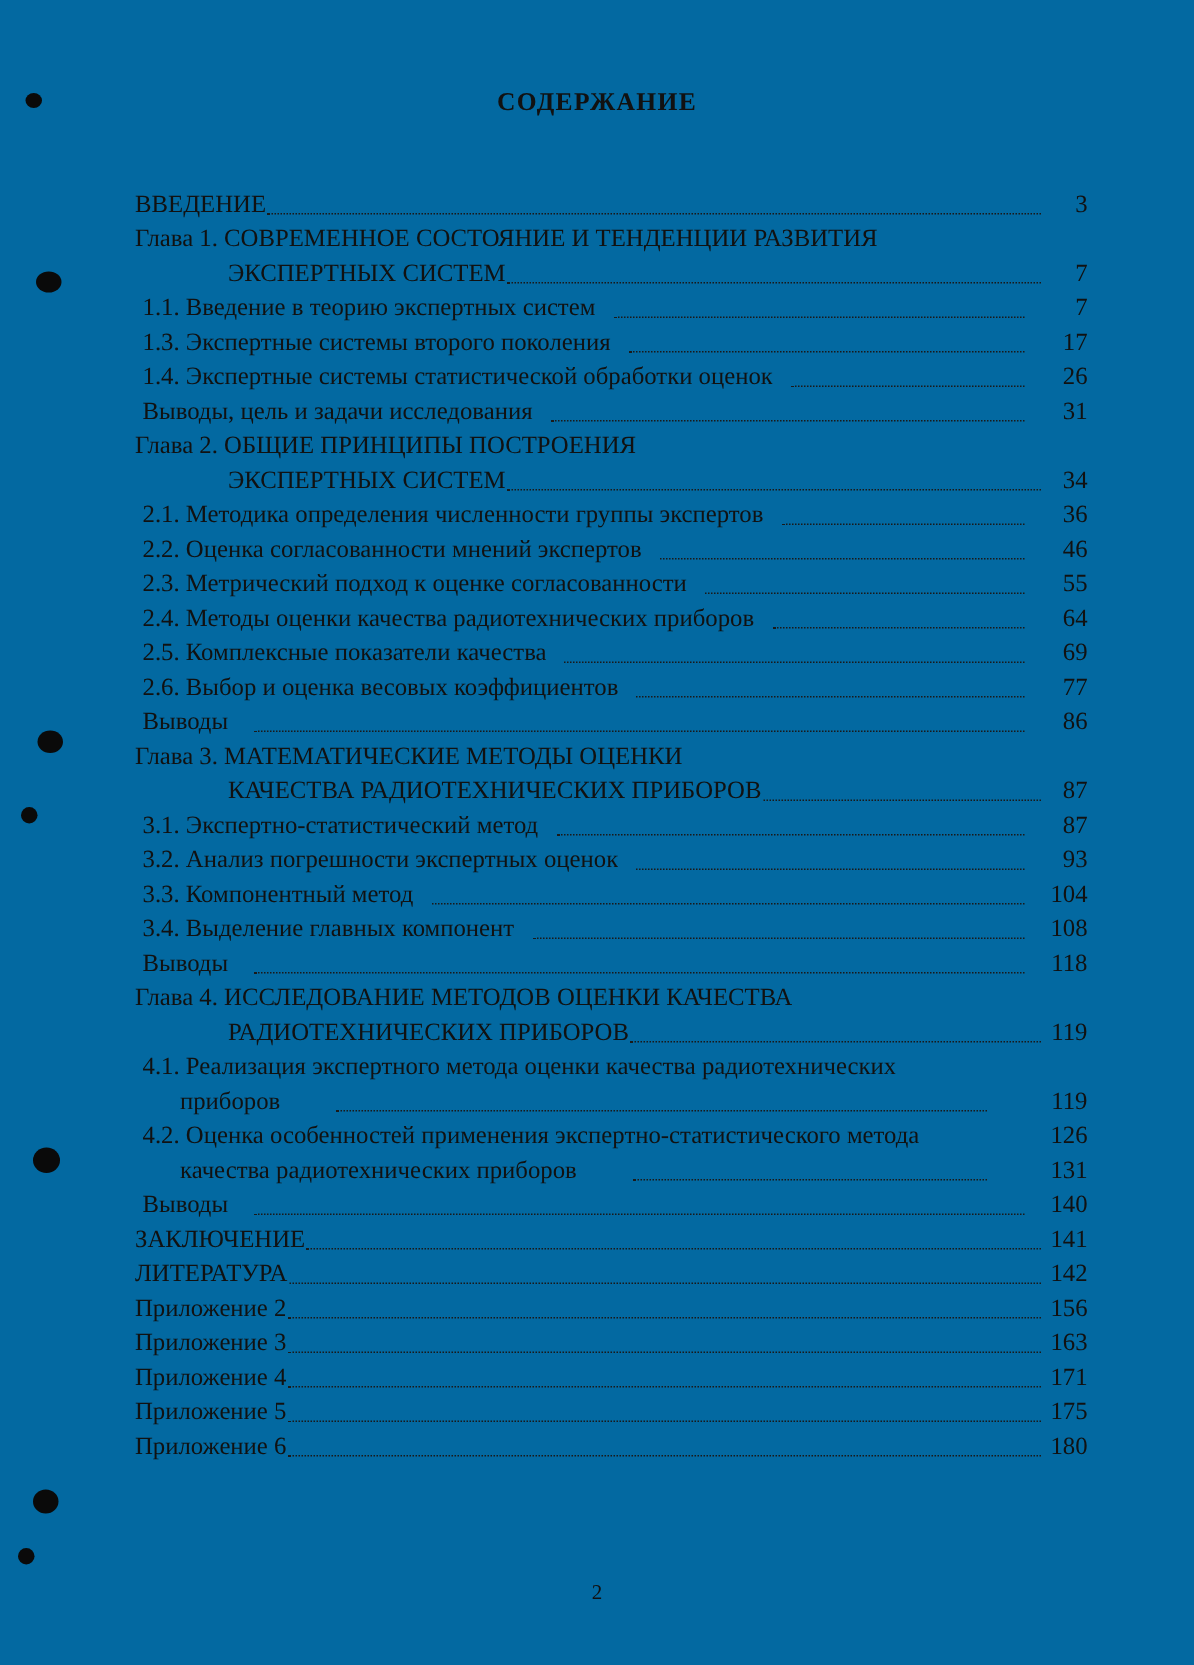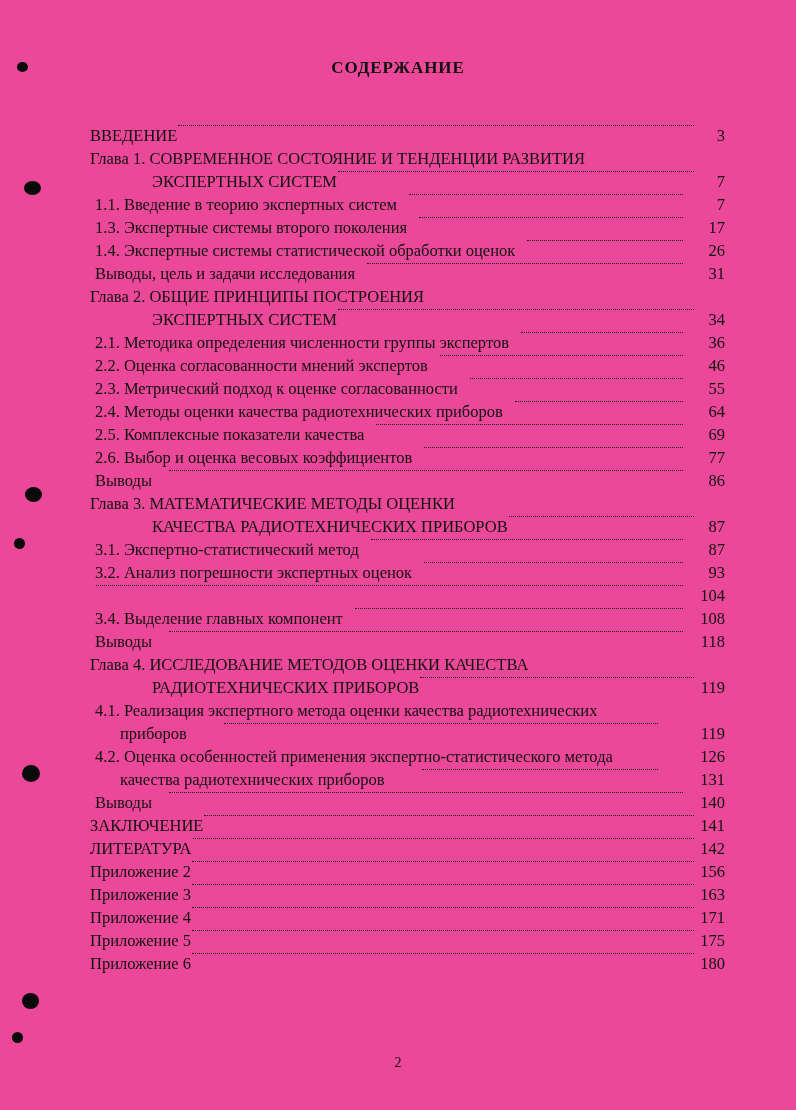--- a/index.html
+++ b/index.html
@@ -5,21 +5,21 @@
 <style>
   html, body {
     margin: 0;
     padding: 0;
     background: #ffffff;
   }
   .page {
     position: relative;
     width: 796px;
     height: 1110px;
-    background: #ec4899;
+    background: #0369a1;
     overflow: hidden;
     font-family: "Liberation Serif", "DejaVu Serif", serif;
     color: #111111;
   }
 
   
   .scan-dot {
     position: absolute;
     background: #0a0a0a;
     border-radius: 50%;
@@ -40,20 +40,21 @@
   
   .toc {
     position: absolute;
     top: 124px;
     left: 90px;
     width: 635px;
   }
 
   .toc-row {
     display: flex;
+    align-items: flex-end;
     font-size: 16.5px;
     line-height: 23px;
     height: 23px;
     white-space: nowrap;
   }
 
   .toc-label {
     flex: 0 1 auto;
     overflow: hidden;
   }
@@ -204,20 +205,21 @@
         <span class="toc-label">3.1. Экспертно-статистический метод</span>
         <span class="leader"></span>
         <span class="toc-page">87</span>
       </div>
       <div class="toc-row lvl-section">
         <span class="toc-label">3.2. Анализ погрешности экспертных оценок</span>
         <span class="leader"></span>
         <span class="toc-page">93</span>
       </div>
       <div class="toc-row lvl-section">
+        <span class="toc-label">3.3. Компонентный метод</span>
         <span class="leader"></span>
         <span class="toc-page">104</span>
       </div>
       <div class="toc-row lvl-section">
         <span class="toc-label">3.4. Выделение главных компонент</span>
         <span class="leader"></span>
         <span class="toc-page">108</span>
       </div>
       <div class="toc-row lvl-section">
         <span class="toc-label sp-after">Выводы</span>

